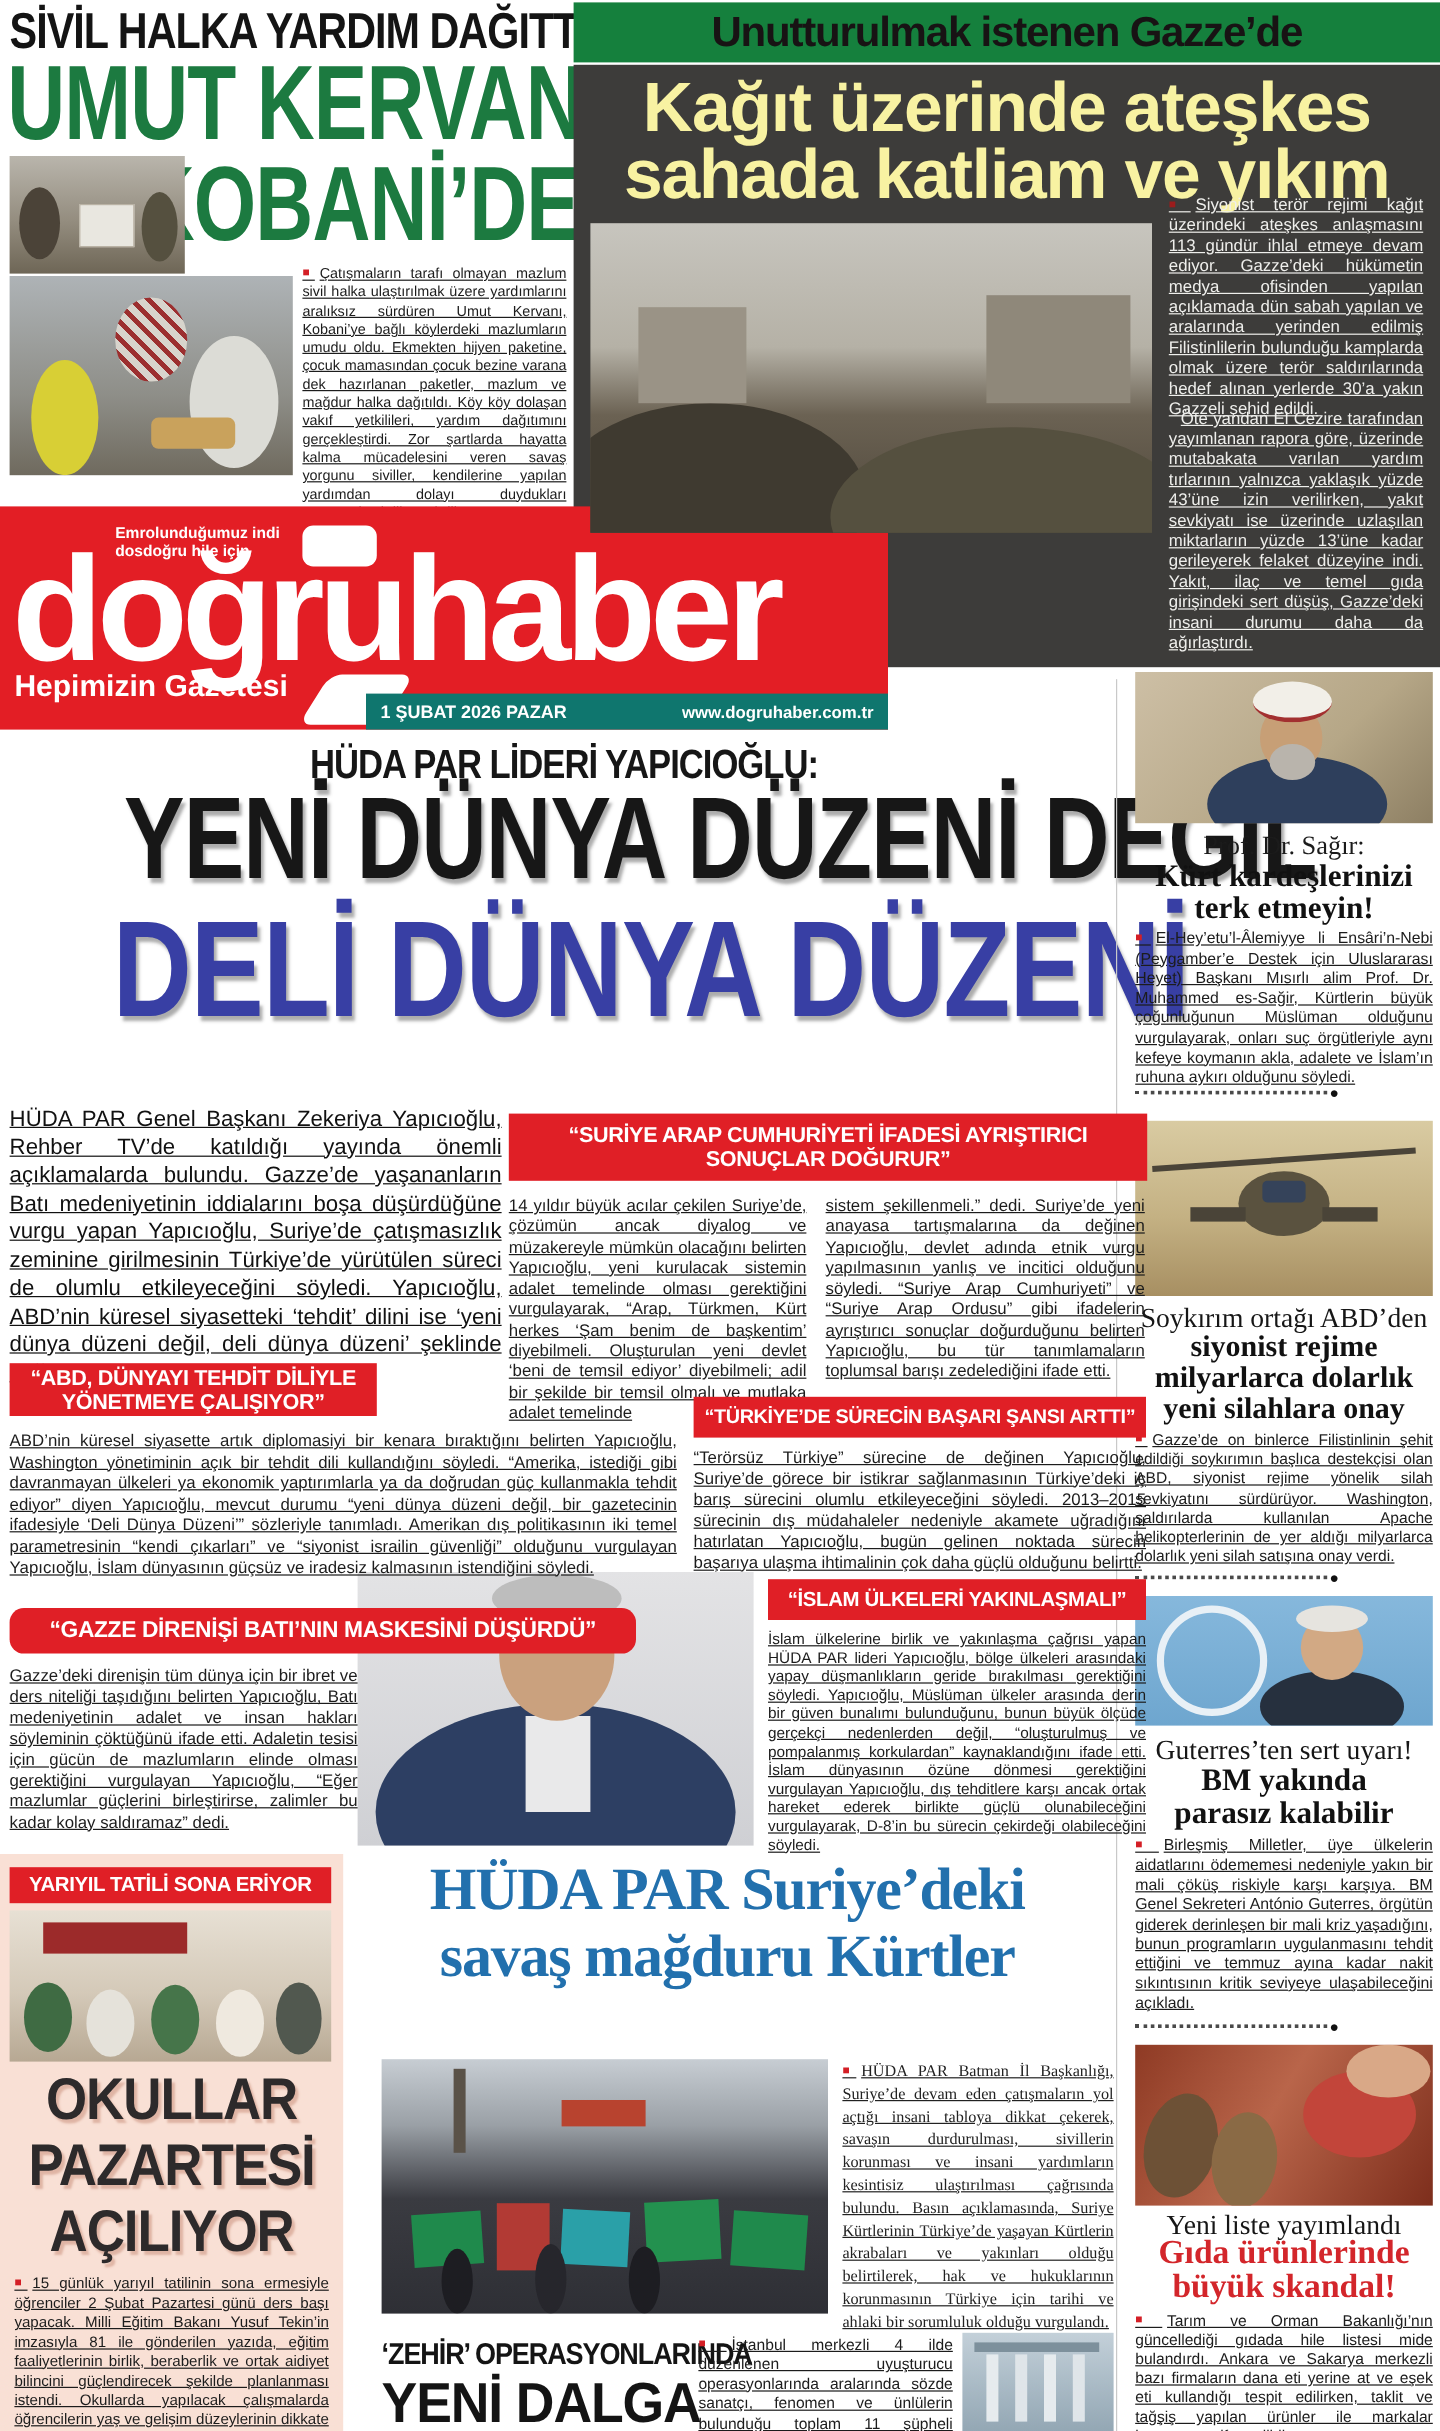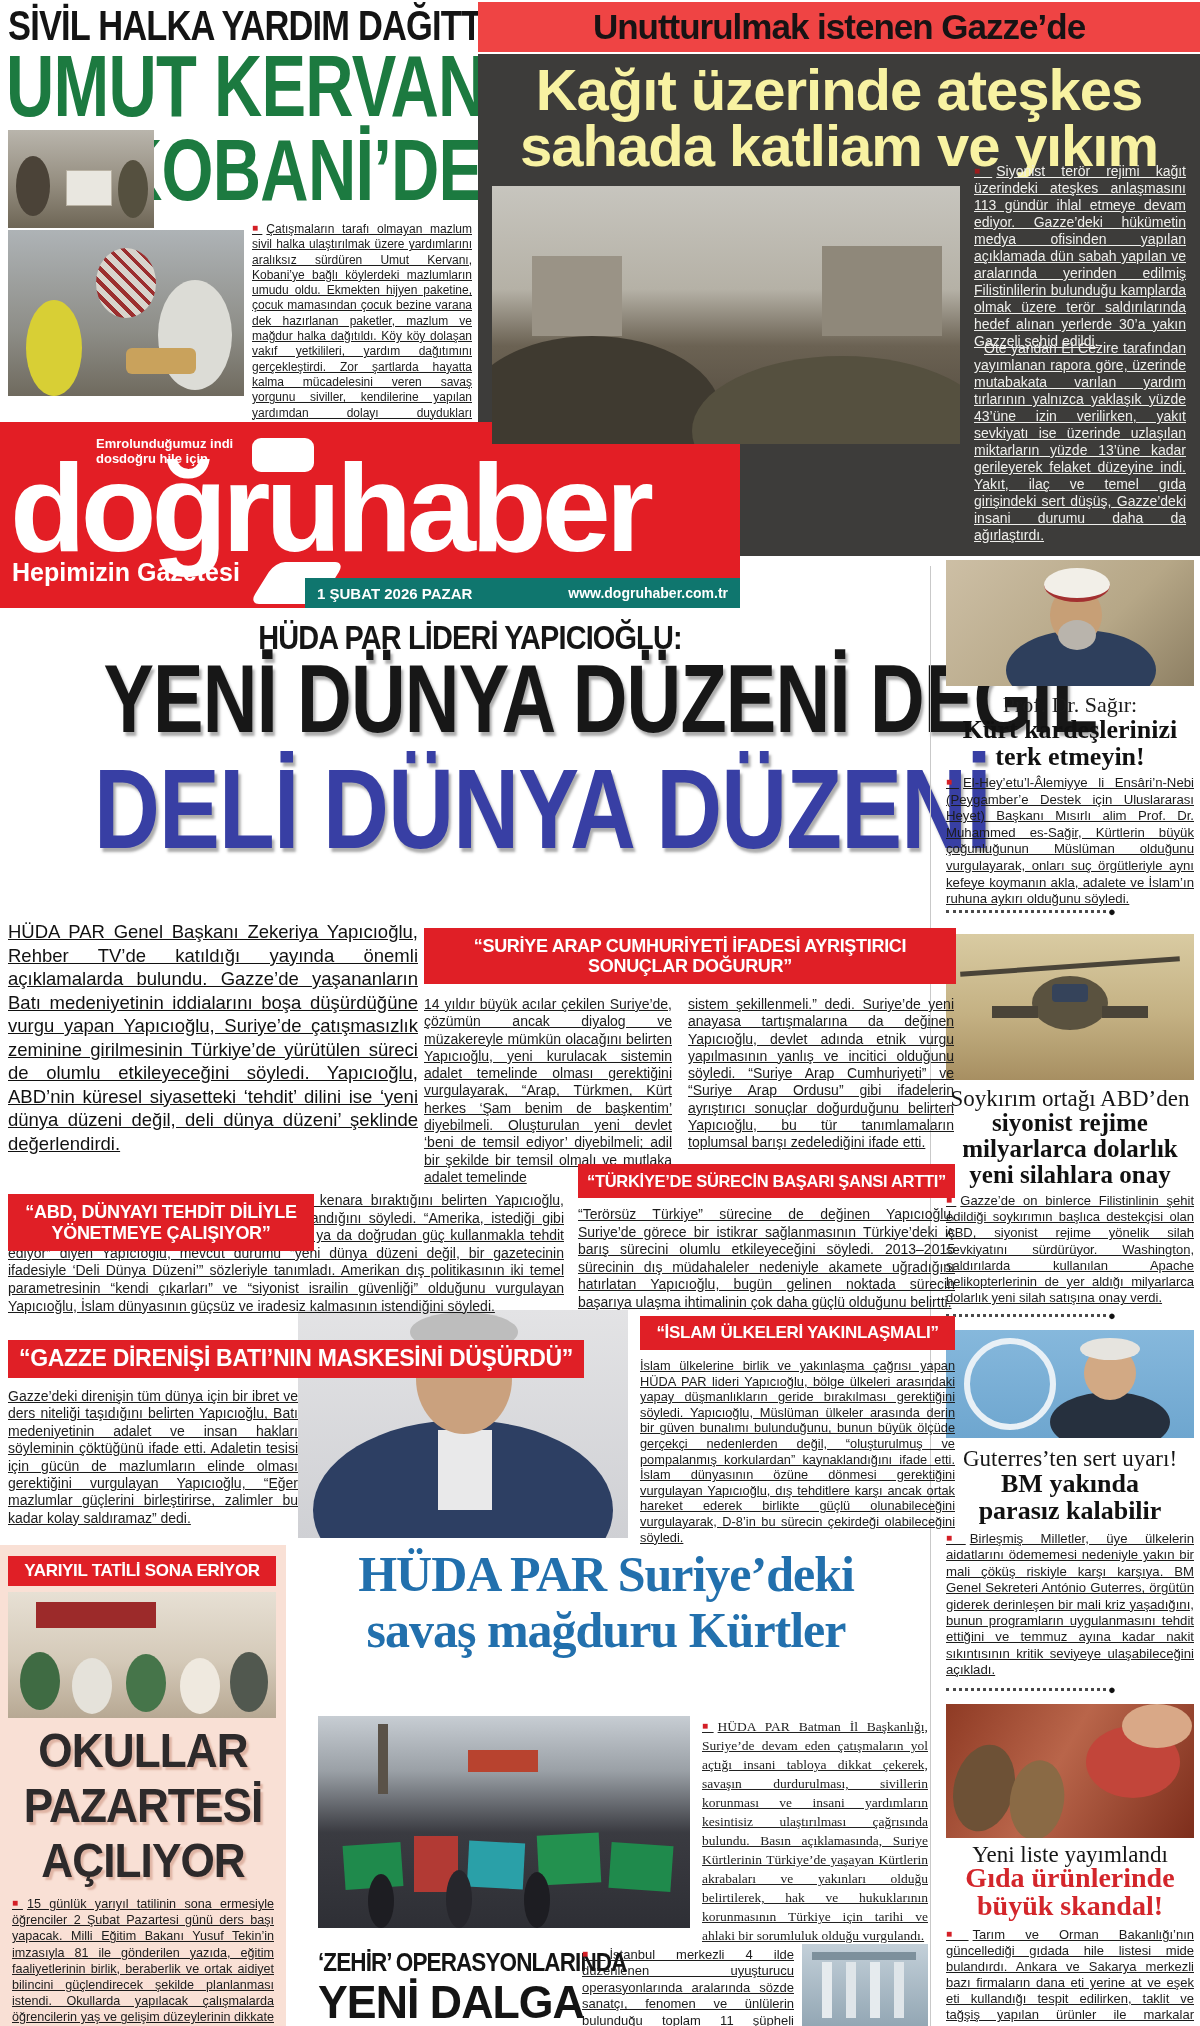--- a/index.html
+++ b/index.html
@@ -60,21 +60,21 @@
     <div class="blob" style="left:18px;top:70px;width:56px;height:96px;background:#d8cf35;"></div>
     <div class="blob" style="left:88px;top:18px;width:60px;height:70px;background:repeating-linear-gradient(45deg,#d8d4cc 0 6px,#9c2f2f 6px 10px);"></div>
     <div class="blob" style="left:150px;top:50px;width:74px;height:110px;background:#dcdcd6;"></div>
     <div class="rect" style="left:118px;top:118px;width:70px;height:26px;background:#c9a25c;border-radius:6px;"></div>
   </div>
 
   <p class="abs bt jus" style="left:252px;top:220px;width:220px;font-size:12px;line-height:15.3px;">
     <span class="sq red">■</span><span>Çatışmaların tarafı olmayan mazlum sivil halka ulaştırılmak üzere yardımlarını aralıksız sürdüren Umut Kervanı, Kobani’ye bağlı köylerdeki mazlumların umudu oldu. Ekmekten hijyen paketine, çocuk mamasından çocuk bezine varana dek hazırlanan paketler, mazlum ve mağdur halka dağıtıldı. Köy köy dolaşan vakıf yetkilileri, yardım dağıtımını gerçekleştirdi. Zor şartlarda hayatta kalma mücadelesini veren savaş yorgunu siviller, kendilerine yapılan yardımdan dolayı duydukları memnuniyeti dile getirdiler.</span>
   </p>
 
-  <div class="abs" style="left:478px;top:2px;width:722px;height:50px;background:#ef4444;display:flex;align-items:center;justify-content:center;">
+  <div class="abs" style="left:478px;top:2px;width:722px;height:50px;background:#15803d;display:flex;align-items:center;justify-content:center;">
     <span class="cond nowrap" style="font-size:35px;color:#181314;">Unutturulmak istenen Gazze’de</span>
   </div>
 
   <div class="abs panel" style="left:478px;top:54px;width:722px;height:502px;">
     <div class="hl ctr" style="padding-top:8px;font-size:58px;">
       <div class="nowrap">Kağıt üzerinde ateşkes</div>
       <div class="nowrap">sahada katliam ve yıkım</div>
     </div>
     <div class="ph" style="left:14px;top:132px;width:468px;height:258px;background:linear-gradient(180deg,#c7c5be 0%,#b5b1a6 40%,#6b6253 62%,#4e463a 100%);">
       <div class="blob" style="left:-30px;top:150px;width:260px;height:160px;background:#3f3a30;"></div>
@@ -109,24 +109,24 @@
 
   <div class="ph" style="left:298px;top:1310px;width:330px;height:228px;background:linear-gradient(180deg,#e3e3e5 0%,#cfd0d4 100%);">
     <div class="blob" style="left:15px;top:110px;width:300px;height:180px;background:#2d3f63;"></div>
     <div class="rect" style="left:140px;top:120px;width:54px;height:80px;background:#e9e9ea;"></div>
     <div class="blob" style="left:118px;top:14px;width:96px;height:110px;background:#caa17e;"></div>
     <div class="blob" style="left:112px;top:2px;width:108px;height:40px;background:#bdbdbd;"></div>
   </div>
 
   <p class="abs bt jus z3" style="left:8px;top:920px;width:410px;font-size:18.5px;line-height:23.5px;font-weight:500;color:#111;">HÜDA PAR Genel Başkanı Zekeriya Yapıcıoğlu, Rehber TV’de katıldığı yayında önemli açıklamalarda bulundu. Gazze’de yaşananların Batı medeniyetinin iddialarını boşa düşürdüğüne vurgu yapan Yapıcıoğlu, Suriye’de çatışmasızlık zeminine girilmesinin Türkiye’de yürütülen süreci de olumlu etkileyeceğini söyledi. Yapıcıoğlu, ABD’nin küresel siyasetteki ‘tehdit’ dilini ise ‘yeni dünya düzeni değil, deli dünya düzeni’ şeklinde değerlendirdi.</p>
 
-  <div class="abs redbox" style="left:8px;top:1194px;width:306px;height:57px;font-size:18px;padding:2px 8px;box-sizing:border-box;">“ABD, DÜNYAYI TEHDİT DİLİYLE YÖNETMEYE ÇALIŞIYOR”</div>
+  <div class="abs redbox" style="left:8px;top:1136px;width:306px;height:44px;font-size:18px;padding:2px 8px;box-sizing:border-box;">“ABD, DÜNYAYI TEHDİT DİLİYLE YÖNETMEYE ÇALIŞIYOR”</div>
   <p class="abs bt jus z3" style="left:8px;top:1192px;width:556px;font-size:14px;line-height:17.6px;">ABD’nin küresel siyasette artık diplomasiyi bir kenara bıraktığını belirten Yapıcıoğlu, Washington yönetiminin açık bir tehdit dili kullandığını söyledi. “Amerika, istediği gibi davranmayan ülkeleri ya ekonomik yaptırımlarla ya da doğrudan güç kullanmakla tehdit ediyor” diyen Yapıcıoğlu, mevcut durumu “yeni dünya düzeni değil, bir gazetecinin ifadesiyle ‘Deli Dünya Düzeni’” sözleriyle tanımladı. Amerikan dış politikasının iki temel parametresinin “kendi çıkarları” ve “siyonist israilin güvenliği” olduğunu vurgulayan Yapıcıoğlu, İslam dünyasının güçsüz ve iradesiz kalmasının istendiğini söyledi.</p>
 
-  <div class="abs redbox" style="left:8px;top:1340px;width:576px;height:38px;font-size:23px;">“GAZZE DİRENİŞİ BATI’NIN MASKESİNİ DÜŞÜRDÜ”</div>
+  <div class="abs redbox" style="left:8px;top:1340px;width:522px;height:38px;font-size:19px;border-radius:12px;">“GAZZE DİRENİŞİ BATI’NIN MASKESİNİ DÜŞÜRDÜ”</div>
   <p class="abs bt jus z3" style="left:8px;top:1388px;width:290px;font-size:14px;line-height:17.4px;">Gazze’deki direnişin tüm dünya için bir ibret ve ders niteliği taşıdığını belirten Yapıcıoğlu, Batı medeniyetinin adalet ve insan hakları söyleminin çöktüğünü ifade etti. Adaletin tesisi için gücün de mazlumların elinde olması gerektiğini vurgulayan Yapıcıoğlu, “Eğer mazlumlar güçlerini birleştirirse, zalimler bu kadar kolay saldıramaz” dedi.</p>
 
   <div class="abs redbox" style="left:424px;top:928px;width:532px;height:56px;font-size:18px;padding:2px 10px;box-sizing:border-box;">“SURİYE ARAP CUMHURİYETİ İFADESİ AYRIŞTIRICI SONUÇLAR DOĞURUR”</div>
   <p class="abs bt jus z3" style="left:424px;top:996px;width:248px;font-size:14px;line-height:17.3px;">14 yıldır büyük acılar çekilen Suriye’de, çözümün ancak diyalog ve müzakereyle mümkün olacağını belirten Yapıcıoğlu, yeni kurulacak sistemin adalet temelinde olması gerektiğini vurgulayarak, “Arap, Türkmen, Kürt herkes ‘Şam benim de başkentim’ diyebilmeli. Oluşturulan yeni devlet ‘beni de temsil ediyor’ diyebilmeli; adil bir şekilde bir temsil olmalı ve mutlaka adalet temelinde</p>
   <p class="abs bt jus z3" style="left:688px;top:996px;width:266px;font-size:14px;line-height:17.3px;">sistem şekillenmeli.” dedi. Suriye’de yeni anayasa tartışmalarına da değinen Yapıcıoğlu, devlet adında etnik vurgu yapılmasının yanlış ve incitici olduğunu söyledi. “Suriye Arap Cumhuriyeti” ve “Suriye Arap Ordusu” gibi ifadelerin ayrıştırıcı sonuçlar doğurduğunu belirten Yapıcıoğlu, bu tür tanımlamaların toplumsal barışı zedelediğini ifade etti.</p>
 
   <div class="abs redbox" style="left:578px;top:1164px;width:377px;height:34px;font-size:16.5px;">“TÜRKİYE’DE SÜRECİN BAŞARI ŞANSI ARTTI”</div>
   <p class="abs bt jus z3" style="left:578px;top:1206px;width:377px;font-size:14px;line-height:17.5px;">“Terörsüz Türkiye” sürecine de değinen Yapıcıoğlu, Suriye’de görece bir istikrar sağlanmasının Türkiye’deki iç barış sürecini olumlu etkileyeceğini söyledi. 2013–2015 sürecinin dış müdahaleler nedeniyle akamete uğradığını hatırlatan Yapıcıoğlu, bugün gelinen noktada sürecin başarıya ulaşma ihtimalinin çok daha güçlü olduğunu belirtti.</p>
 
   <div class="abs redbox" style="left:640px;top:1316px;width:315px;height:34px;font-size:17px;">“İSLAM ÜLKELERİ YAKINLAŞMALI”</div>

